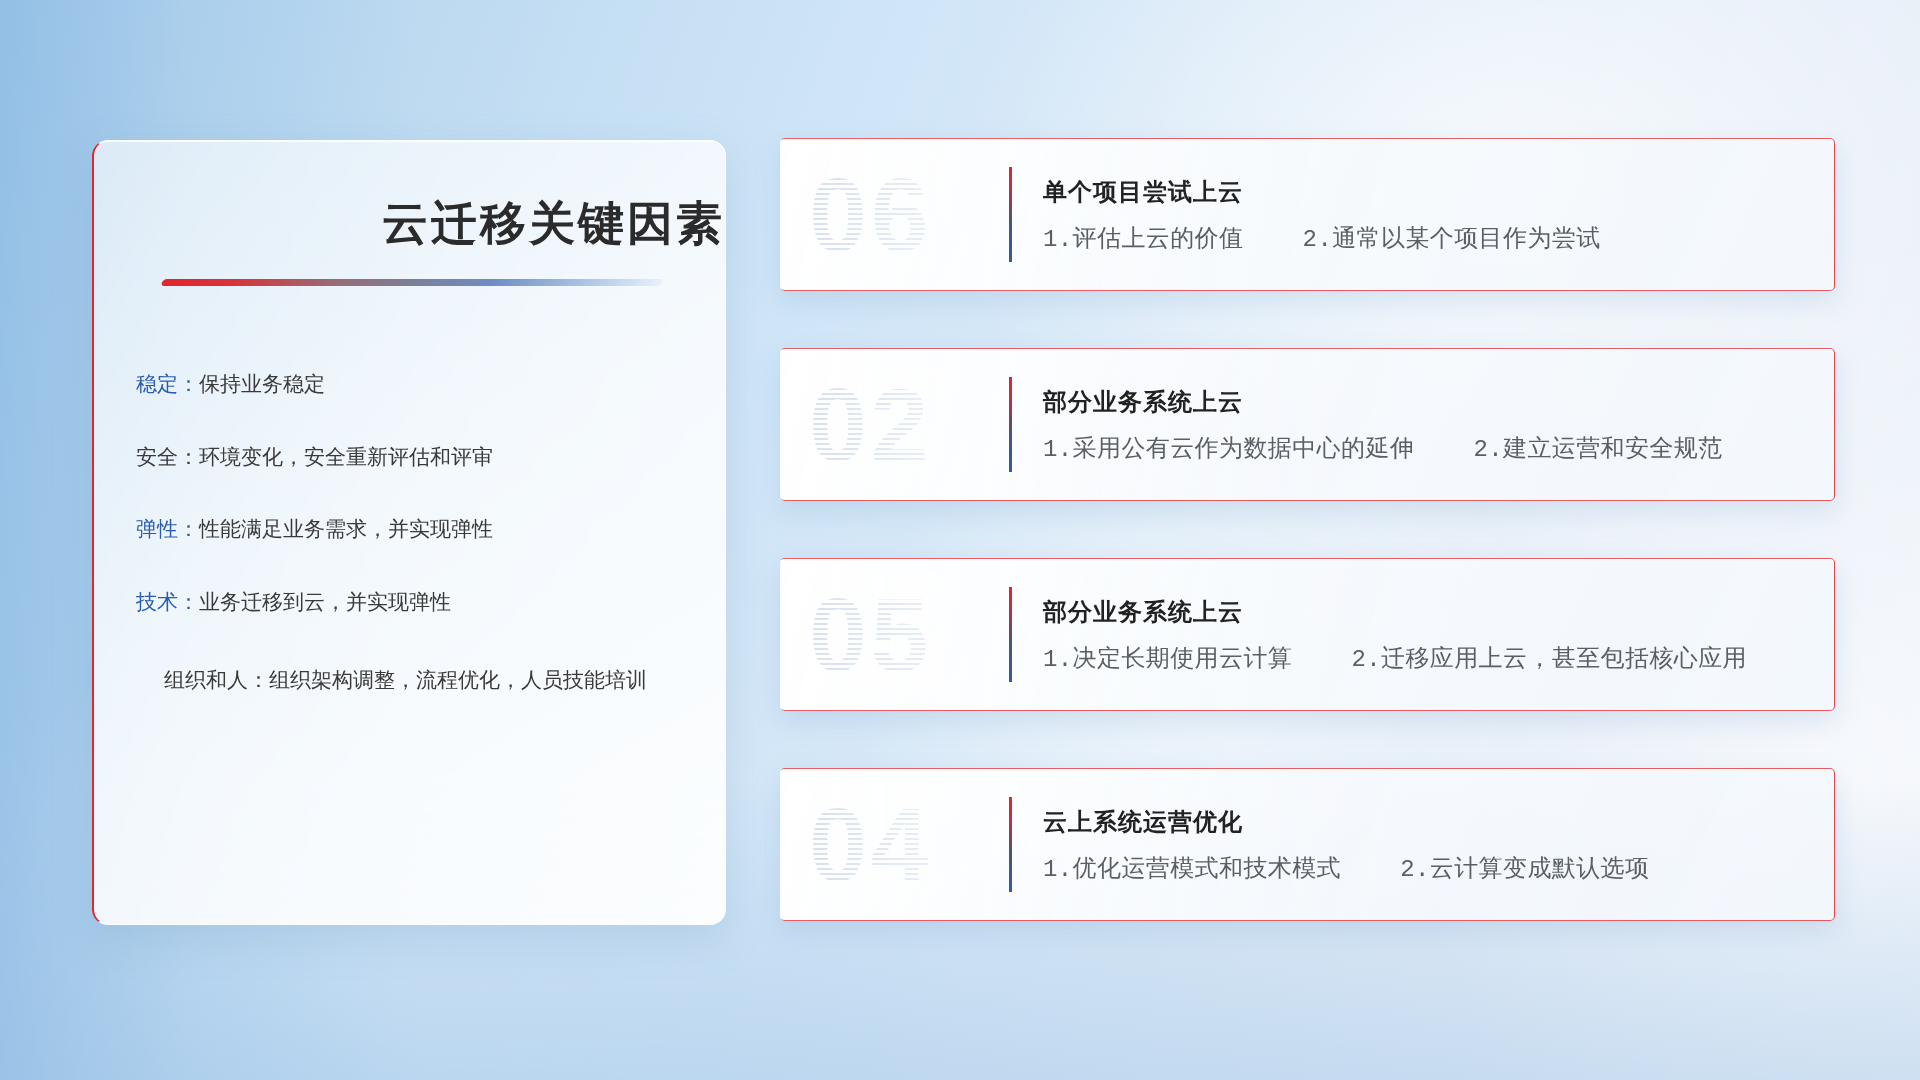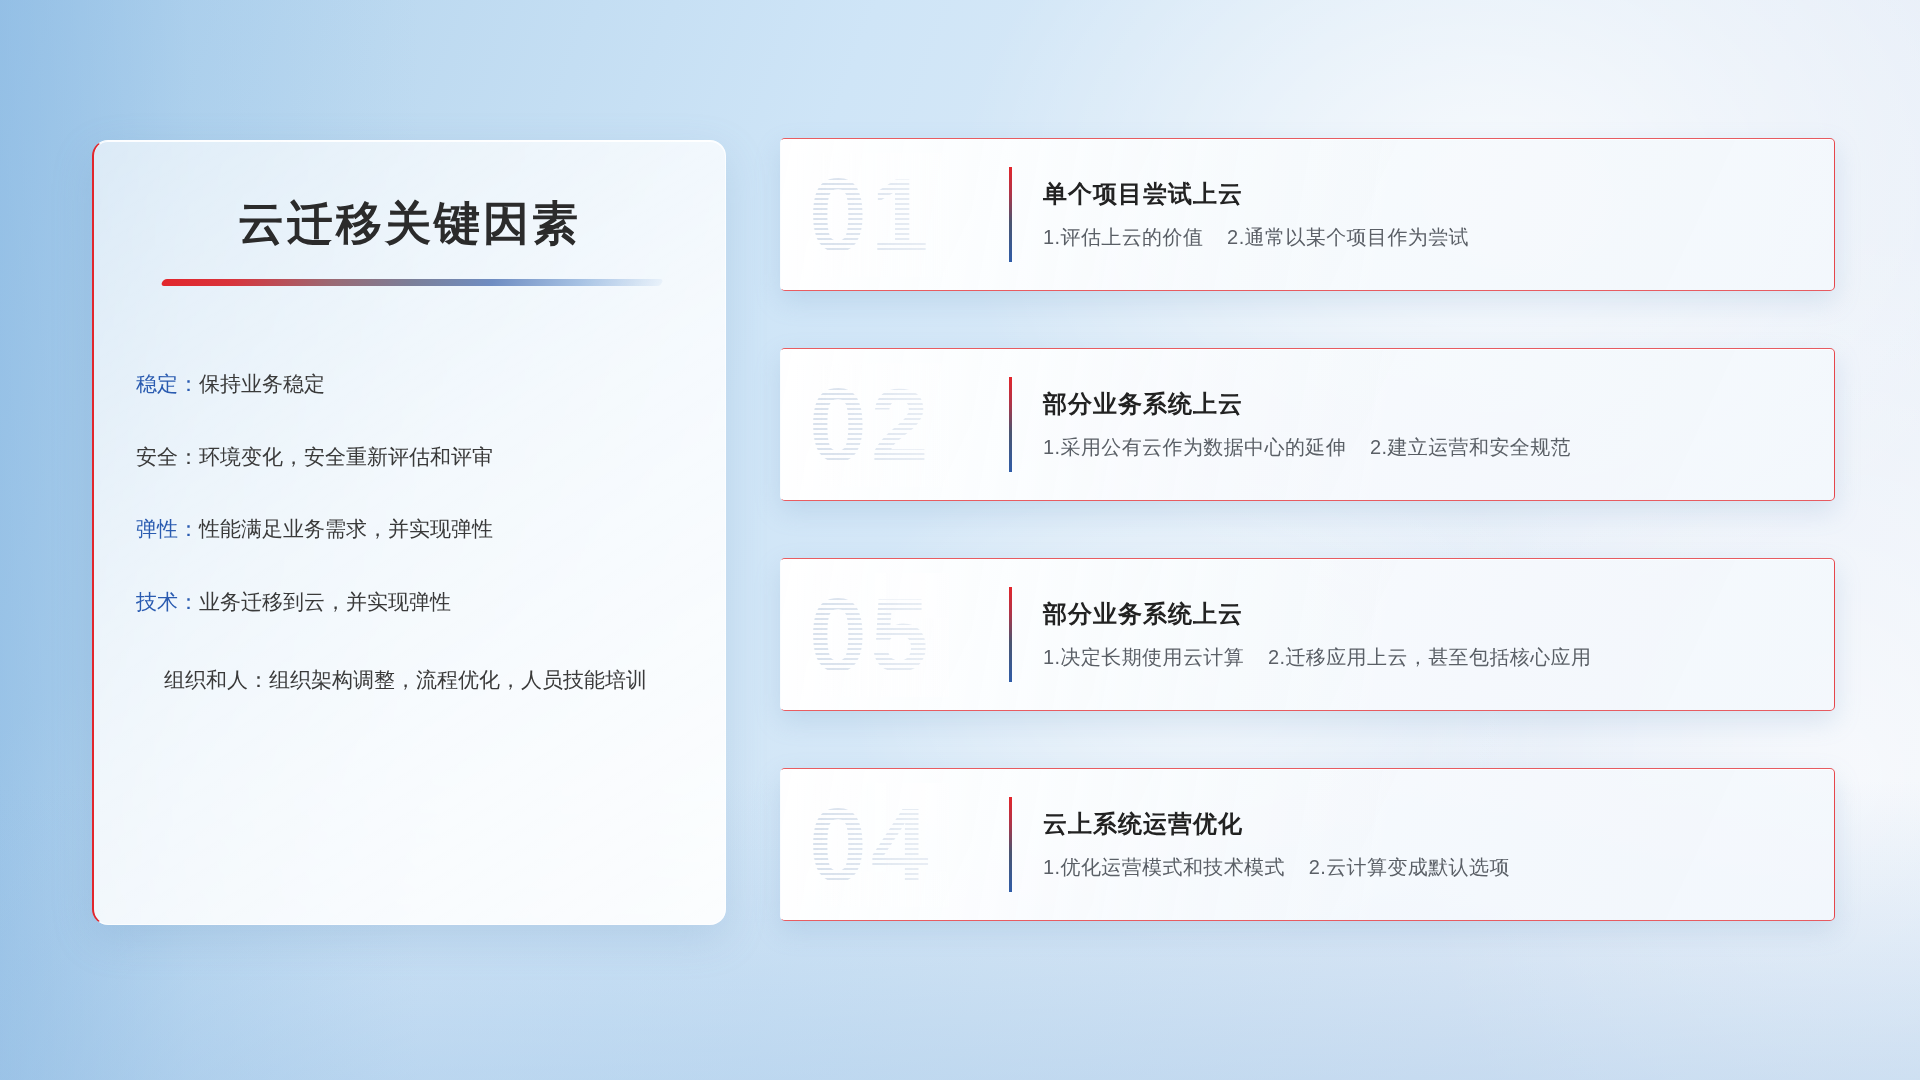--- a/index.html
+++ b/index.html
@@ -63,21 +63,21 @@
     border-left: 2.5px solid #e2262c;
     box-shadow: 0 14px 40px rgba(110,150,190,0.22), inset 0 1px 0 rgba(255,255,255,0.9);
     backdrop-filter: blur(2px);
     overflow: hidden;
   }
 
   .panel-title {
     position: absolute;
     left: 0; right: 0;
     top: 52px;
-    text-align: center;
+    text-align: right;
     font-size: 46px;
     font-weight: 700;
     letter-spacing: 3px;
     color: #2b2b2b;
   }
 
   .panel-rule {
     position: absolute;
     left: 68px;
     top: 138px;
@@ -194,24 +194,25 @@
     justify-content: center;
   }
   .card-title {
     font-size: 24px;
     font-weight: 700;
     color: #222;
     letter-spacing: 1px;
     margin-bottom: 14px;
   }
   .card-sub {
-    font-size: 20px;
+    font-size: 24px;
     color: #5a5f66;
     letter-spacing: 0.4px;
     white-space: pre;
+    font-family: Liberation Mono, monospace;
   }
 </style>
 </head>
 <body>
 
 <div class="bg">
   <div class="bg-vignette-left"></div>
   <div class="bg-vignette-bottom"></div>
   <div class="bg-glow"></div>
 </div>
@@ -238,21 +239,21 @@
       <li class="panel-item wrap">
         <span class="item-label neutral">组织和人：</span><span class="item-text">组织架构调整，流程优化，人员技能培训</span>
       </li>
     </ul>
   </section>
 
   <section class="cards">
 
     <article class="card">
       <div class="card-sheen"></div>
-      <div class="card-number">01</div>
+      <div class="card-number">06</div>
       <div class="card-divider"></div>
       <div class="card-body">
         <div class="card-title">单个项目尝试上云</div>
         <div class="card-sub">1.评估上云的价值    2.通常以某个项目作为尝试</div>
       </div>
     </article>
 
     <article class="card">
       <div class="card-sheen"></div>
       <div class="card-number">02</div>

